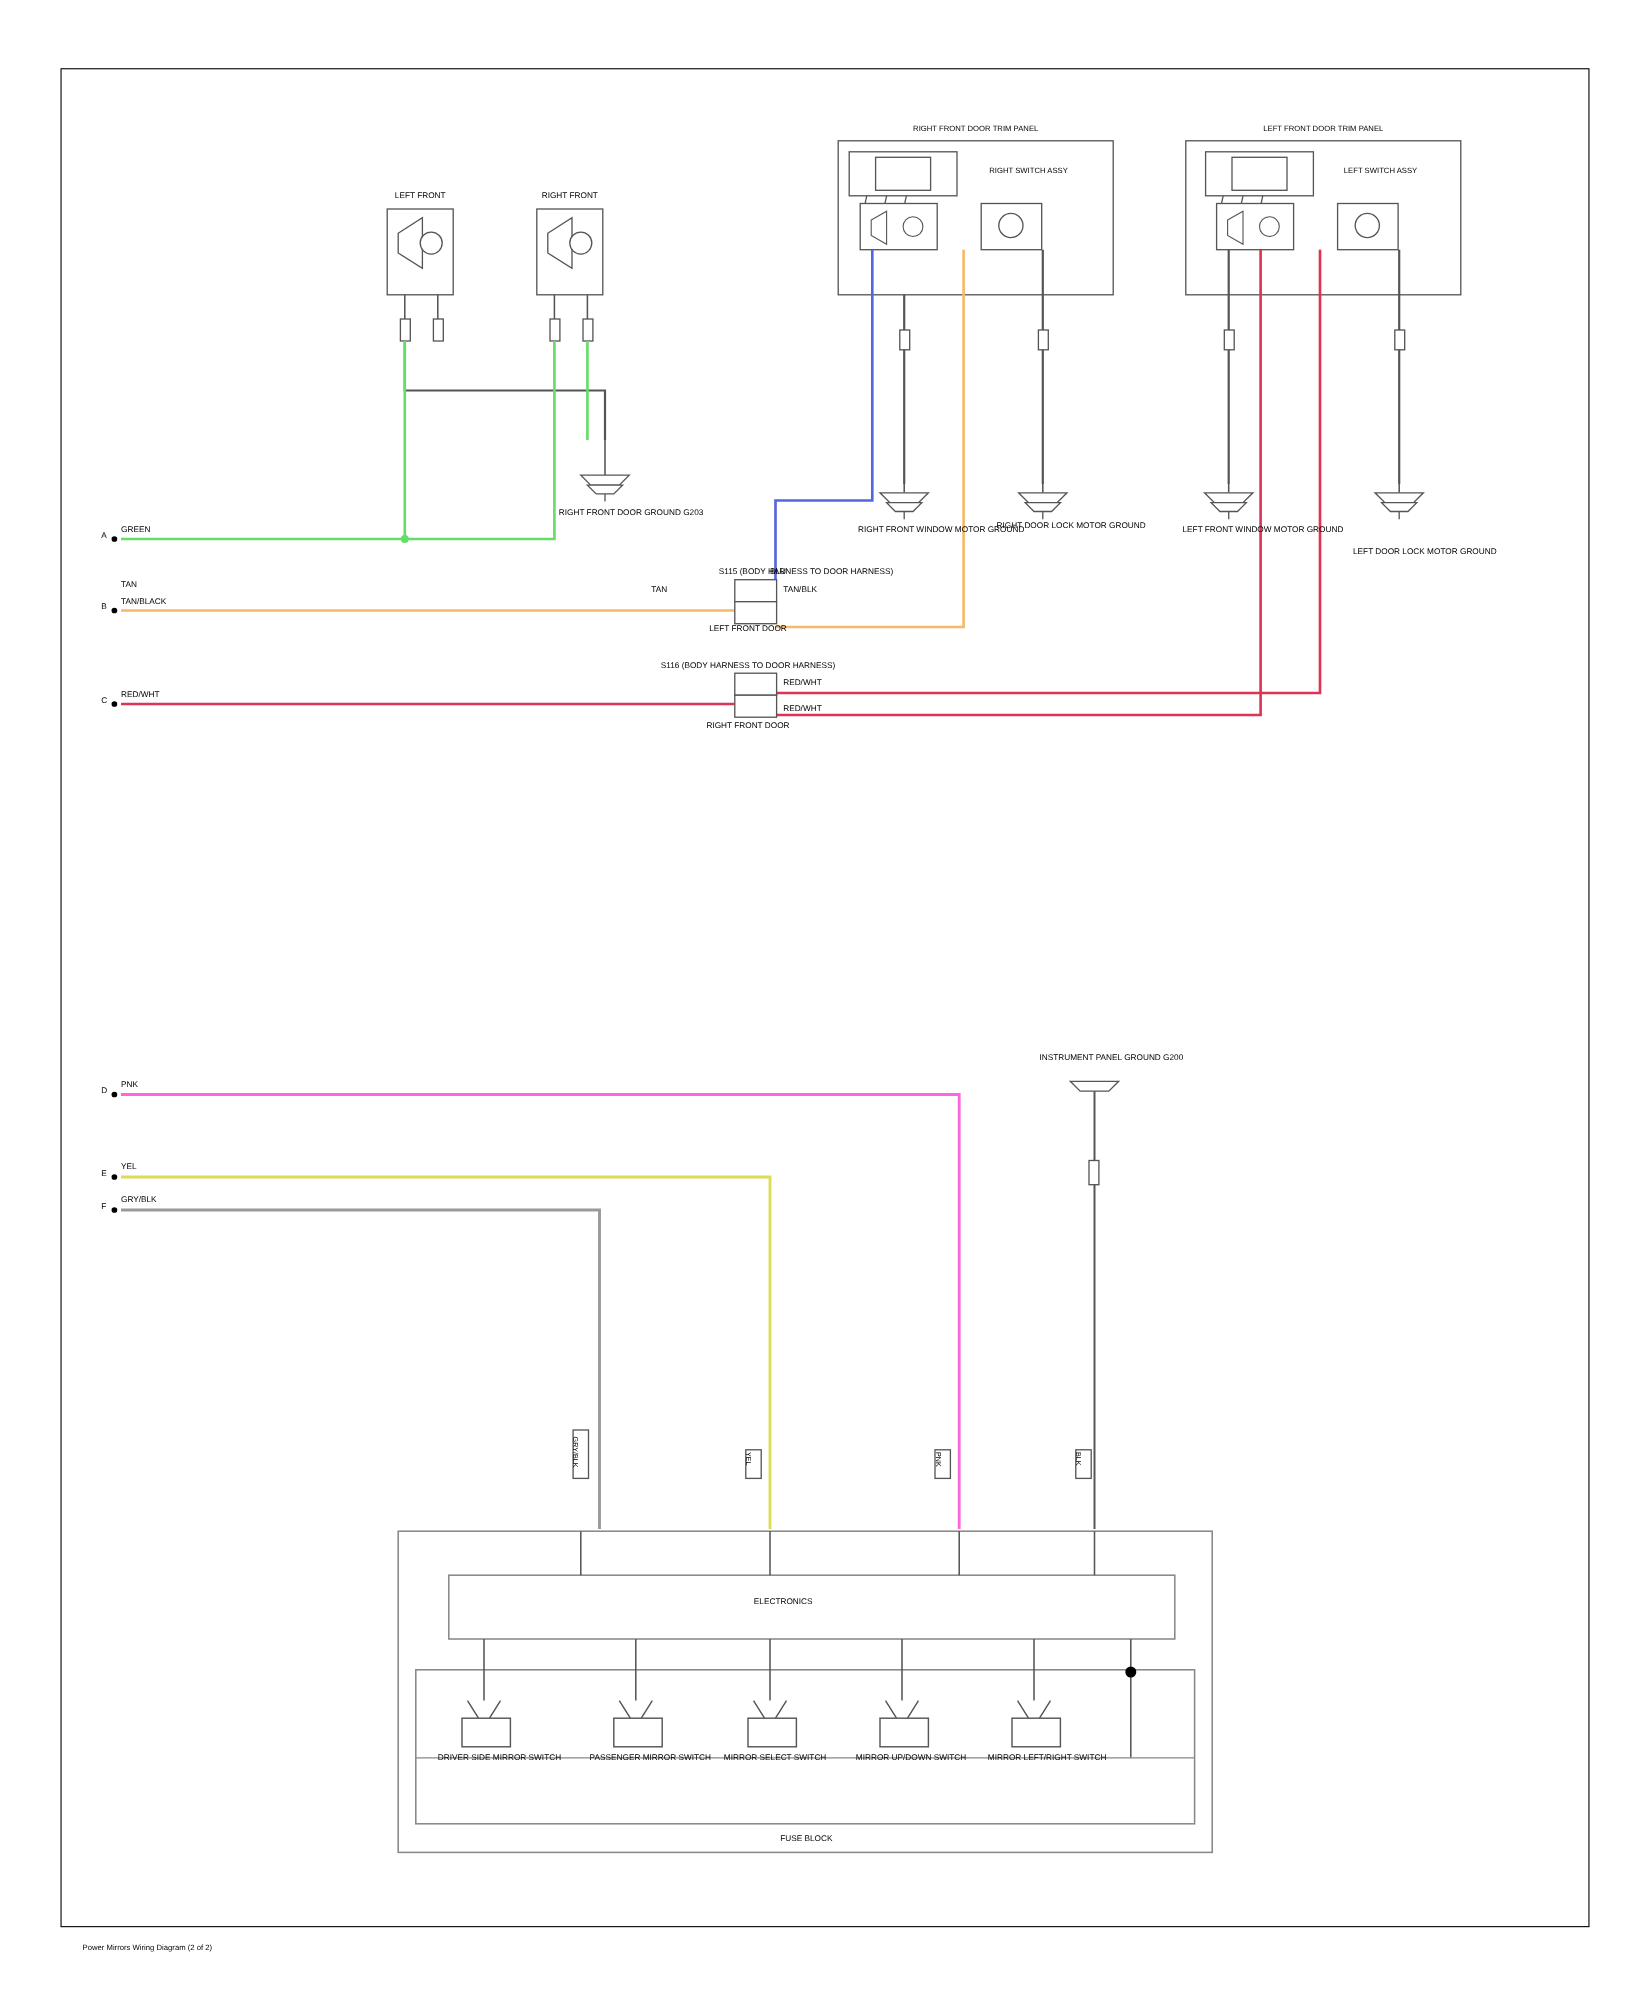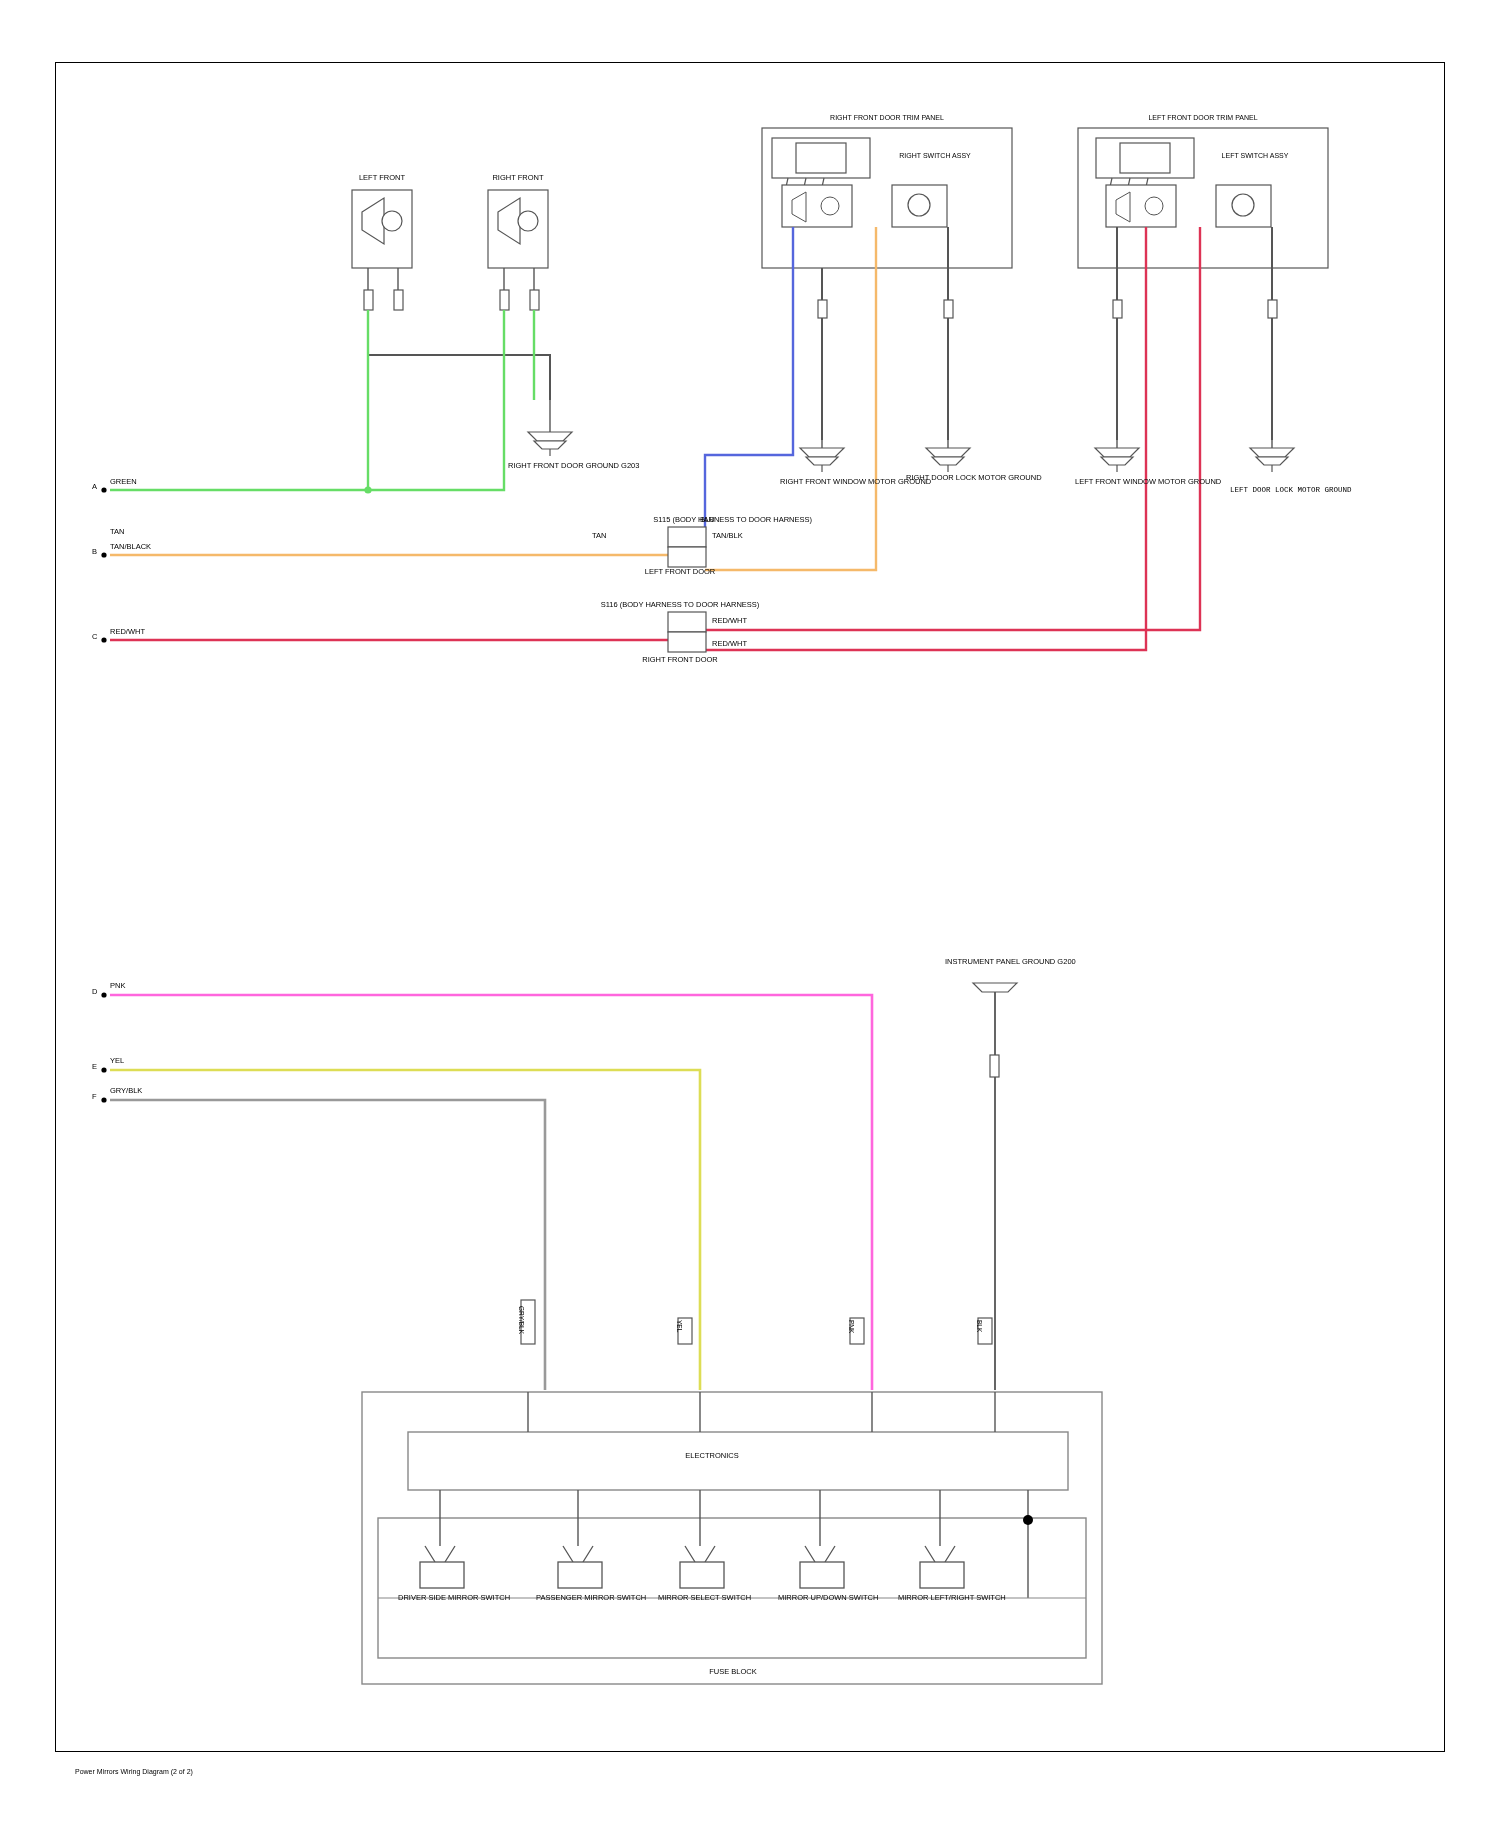--- a/index.html
+++ b/index.html
@@ -183,21 +183,21 @@
   <div class="lbl c" style="left:508px;top:462px;width:84px;">RIGHT FRONT DOOR GROUND G203</div>
 
   <div class="lbl c ttl" style="left:762px;top:114px;width:250px;">RIGHT FRONT DOOR TRIM PANEL</div>
   <div class="lbl c ttl" style="left:860px;top:152px;width:150px;">RIGHT SWITCH ASSY</div>
   <div class="lbl c ttl" style="left:1078px;top:114px;width:250px;">LEFT FRONT DOOR TRIM PANEL</div>
   <div class="lbl c ttl" style="left:1180px;top:152px;width:150px;">LEFT SWITCH ASSY</div>
 
   <div class="lbl c" style="left:780px;top:478px;width:84px;">RIGHT FRONT WINDOW MOTOR GROUND</div>
   <div class="lbl c" style="left:906px;top:474px;width:85px;">RIGHT DOOR LOCK MOTOR GROUND</div>
   <div class="lbl c" style="left:1075px;top:478px;width:72px;">LEFT FRONT WINDOW MOTOR GROUND</div>
-  <div class="lbl c" style="left:1230px;top:486px;width:76px;font-family:Liberation Mono, monospace;">LEFT DOOR LOCK MOTOR GROUND</div>
+  <div class="lbl c" style="left:1230px;top:498px;width:76px;">LEFT DOOR LOCK MOTOR GROUND</div>
 
   <div class="lbl" style="left:92px;top:483px;">A</div>
   <div class="lbl" style="left:110px;top:478px;">GREEN</div>
   <div class="lbl" style="left:92px;top:548px;">B</div>
   <div class="lbl" style="left:110px;top:528px;">TAN</div>
   <div class="lbl" style="left:110px;top:543px;">TAN/BLACK</div>
   <div class="lbl" style="left:92px;top:633px;">C</div>
   <div class="lbl" style="left:110px;top:628px;">RED/WHT</div>
 
   <div class="lbl c" style="left:572px;top:516px;width:240px;text-align:right;">S115 (BODY HARNESS TO DOOR HARNESS)</div>

